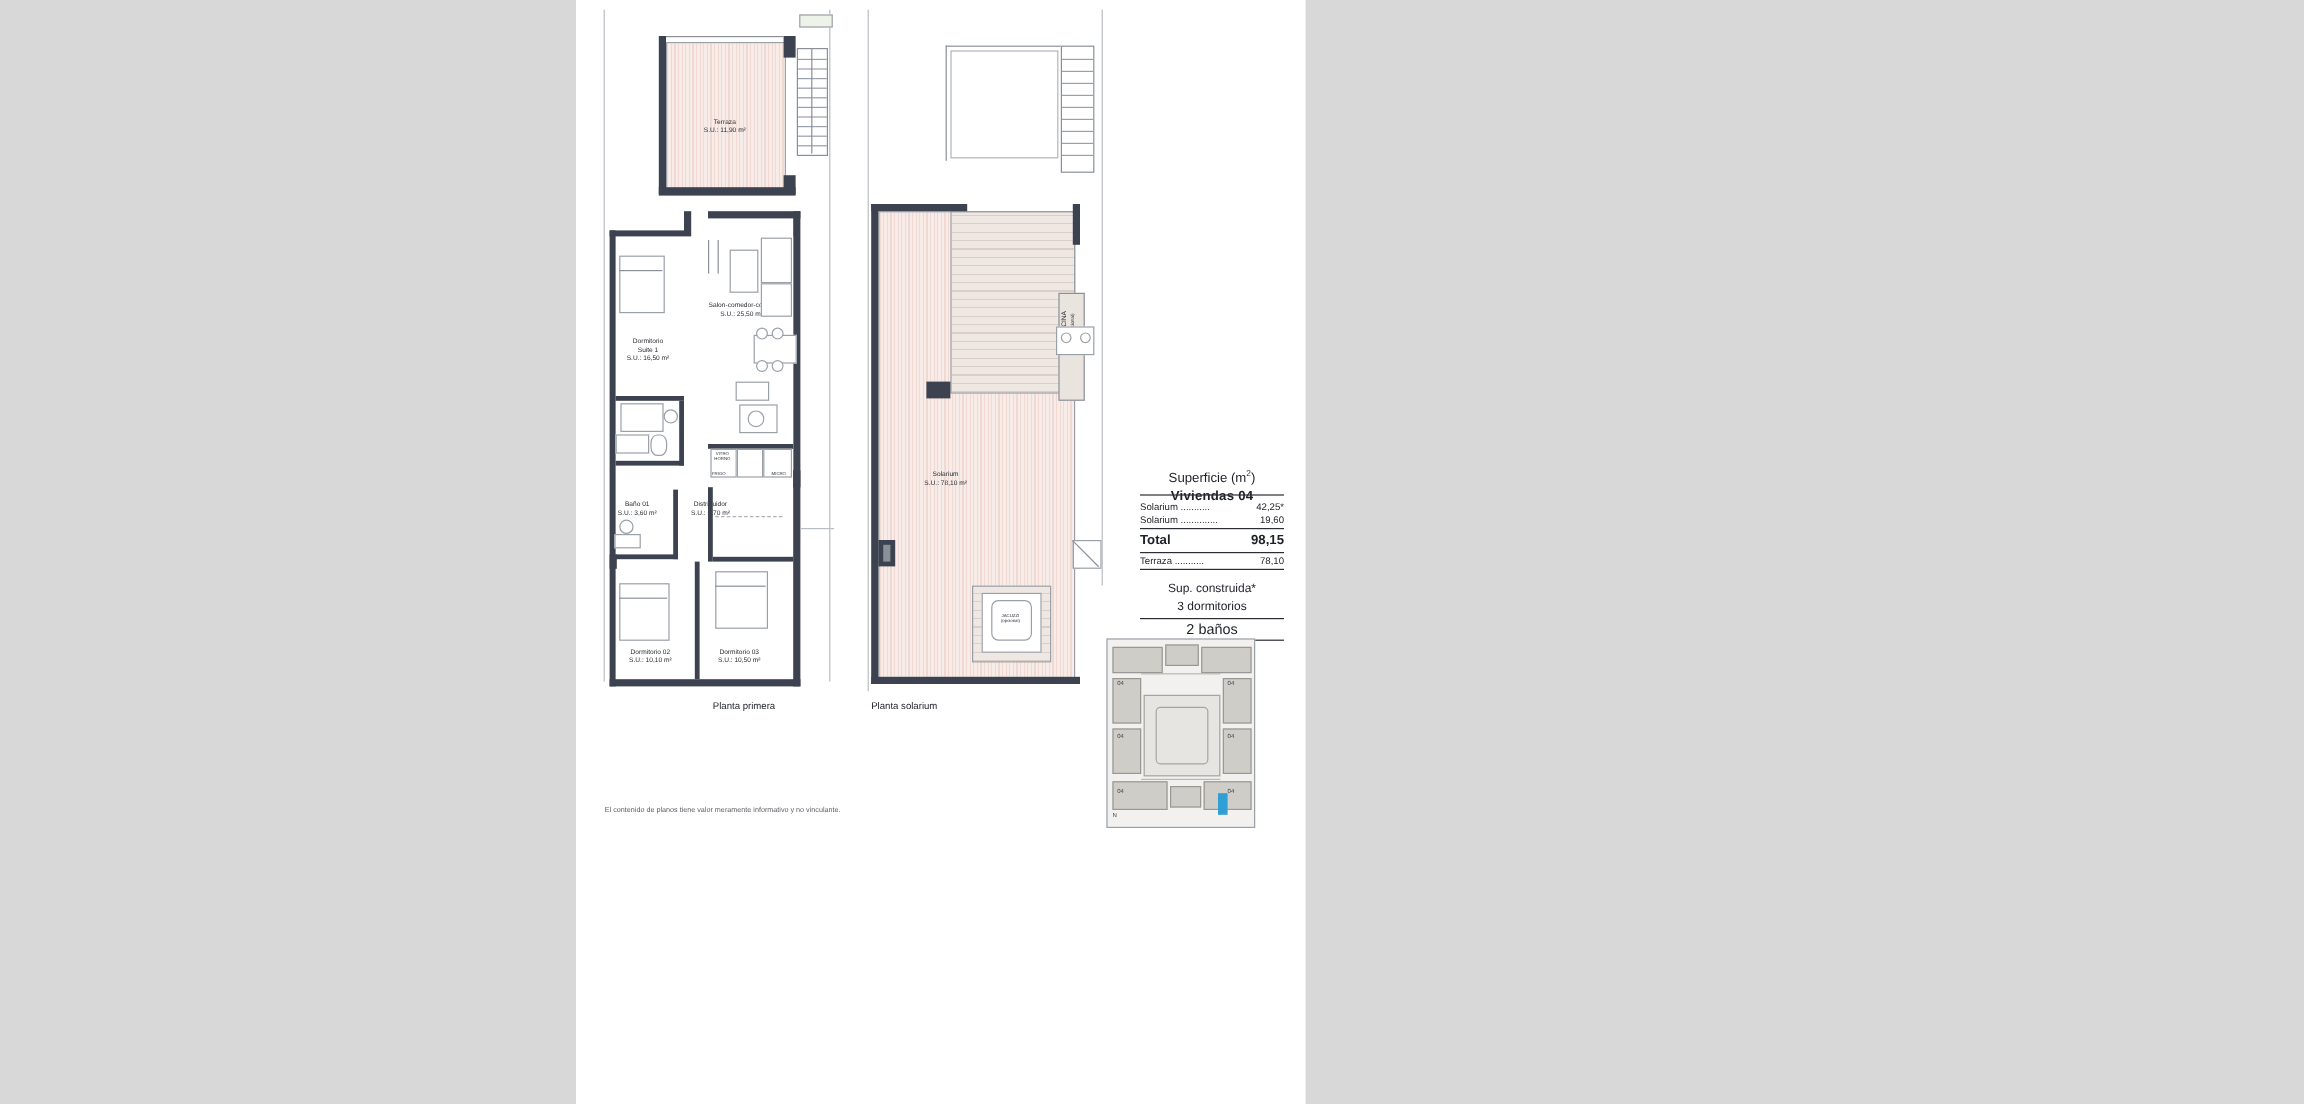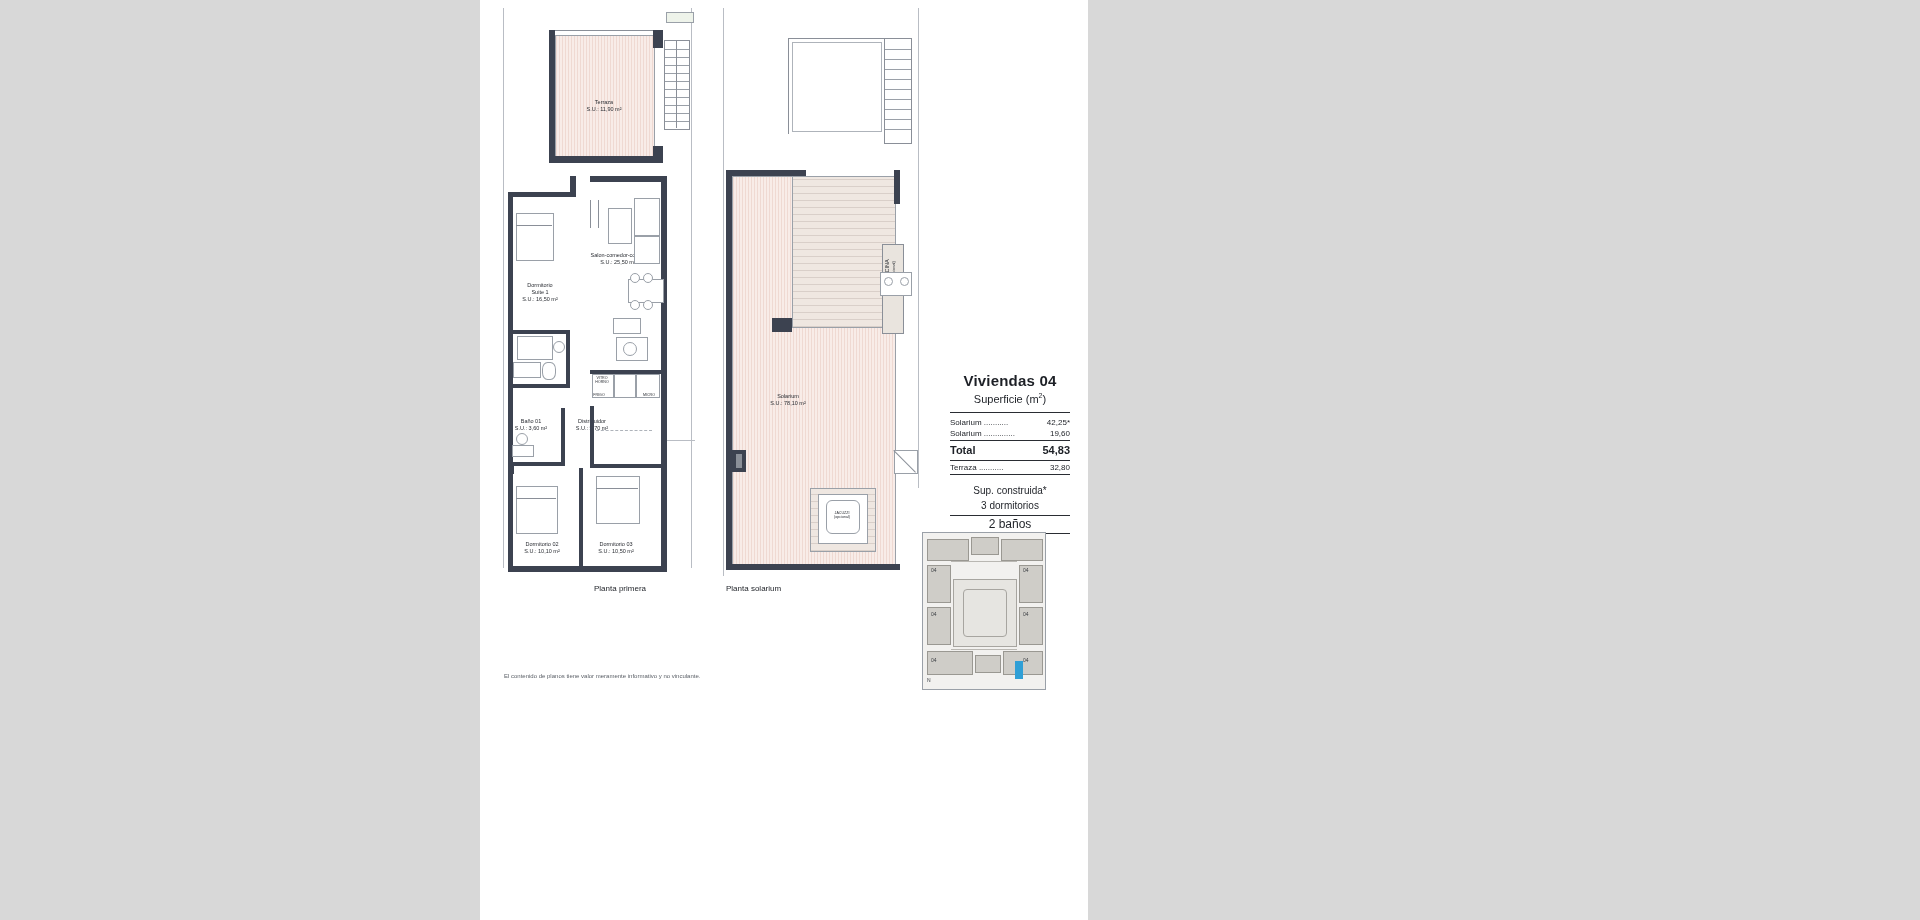--- a/index.html
+++ b/index.html
@@ -34,21 +34,21 @@
     border:1px solid #9aa0a8;
   }
   .stair{position:absolute;border:1px solid #8a8f98;background:#fff;}
   .stair i{position:absolute;left:0;right:0;height:1px;background:#9aa0a8;}
   .furn{position:absolute;border:1px solid #9aa0a8;background:#fff;}
   .furnR{position:absolute;border:1px solid #9aa0a8;background:#fff;border-radius:50%;}
   .dashed{position:absolute;border-top:1px dashed #aeb3ba;}
 
   
   .info{position:absolute;color:#1d2026;}
-  .info .title{font-size:15px;font-weight:700;letter-spacing:.2px;}
+  .info .title{font-size:11px;font-weight:700;letter-spacing:.2px;margin-top:36px;}
   .info .sub{font-size:11px;}
   .info .row{font-size:8px;display:flex;justify-content:space-between;width:120px;}
   .info .rowtot{font-size:11px;font-weight:700;display:flex;justify-content:space-between;width:120px;}
   .rule{position:absolute;height:1px;background:#2a2d33;}
   .foot{position:absolute;font-size:6px;color:#5a5f66;}
 
   
   .keyplan{position:absolute;background:#f2f1ef;border:1px solid #9aa0a8;}
   .kp-b{position:absolute;background:#cfcdc8;border:1px solid #9a9892;}
   .kp-l{position:absolute;background:#b9b7b2;}
@@ -268,26 +268,26 @@
       <span>Solarium ...........</span>
           <span>42,25*</span>
     </div>
     <div class="row" style="position:absolute;left:0;top:57px;">
       <span>Solarium ..............</span>
           <span>19,60</span>
     </div>
     <div class="rule" style="left:0;top:68px;width:120px;"></div>
     <div class="rowtot" style="position:absolute;left:0;top:72px;">
       <span>Total</span>
-          <span>54,83</span>
+          <span>98,15</span>
     </div>
     <div class="rule" style="left:0;top:88px;width:120px;"></div>
     <div class="row" style="position:absolute;left:0;top:91px;">
       <span>Terraza ...........</span>
-          <span>32,80</span>
+          <span>78,10</span>
     </div>
     <div class="rule" style="left:0;top:102px;width:120px;"></div>
 
     <div class="sub" style="position:absolute;left:0;top:113px;width:120px;text-align:center;font-size:10px;">Sup. construida*</div>
     <div class="sub" style="position:absolute;left:0;top:128px;width:120px;text-align:center;font-size:10px;">3 dormitorios</div>
     <div class="rule" style="left:0;top:143px;width:120px;"></div>
     <div class="sub" style="position:absolute;left:0;top:145px;width:120px;text-align:center;font-size:12px;">2 baños</div>
     <div class="rule" style="left:0;top:161px;width:120px;"></div>
   </div>
 

